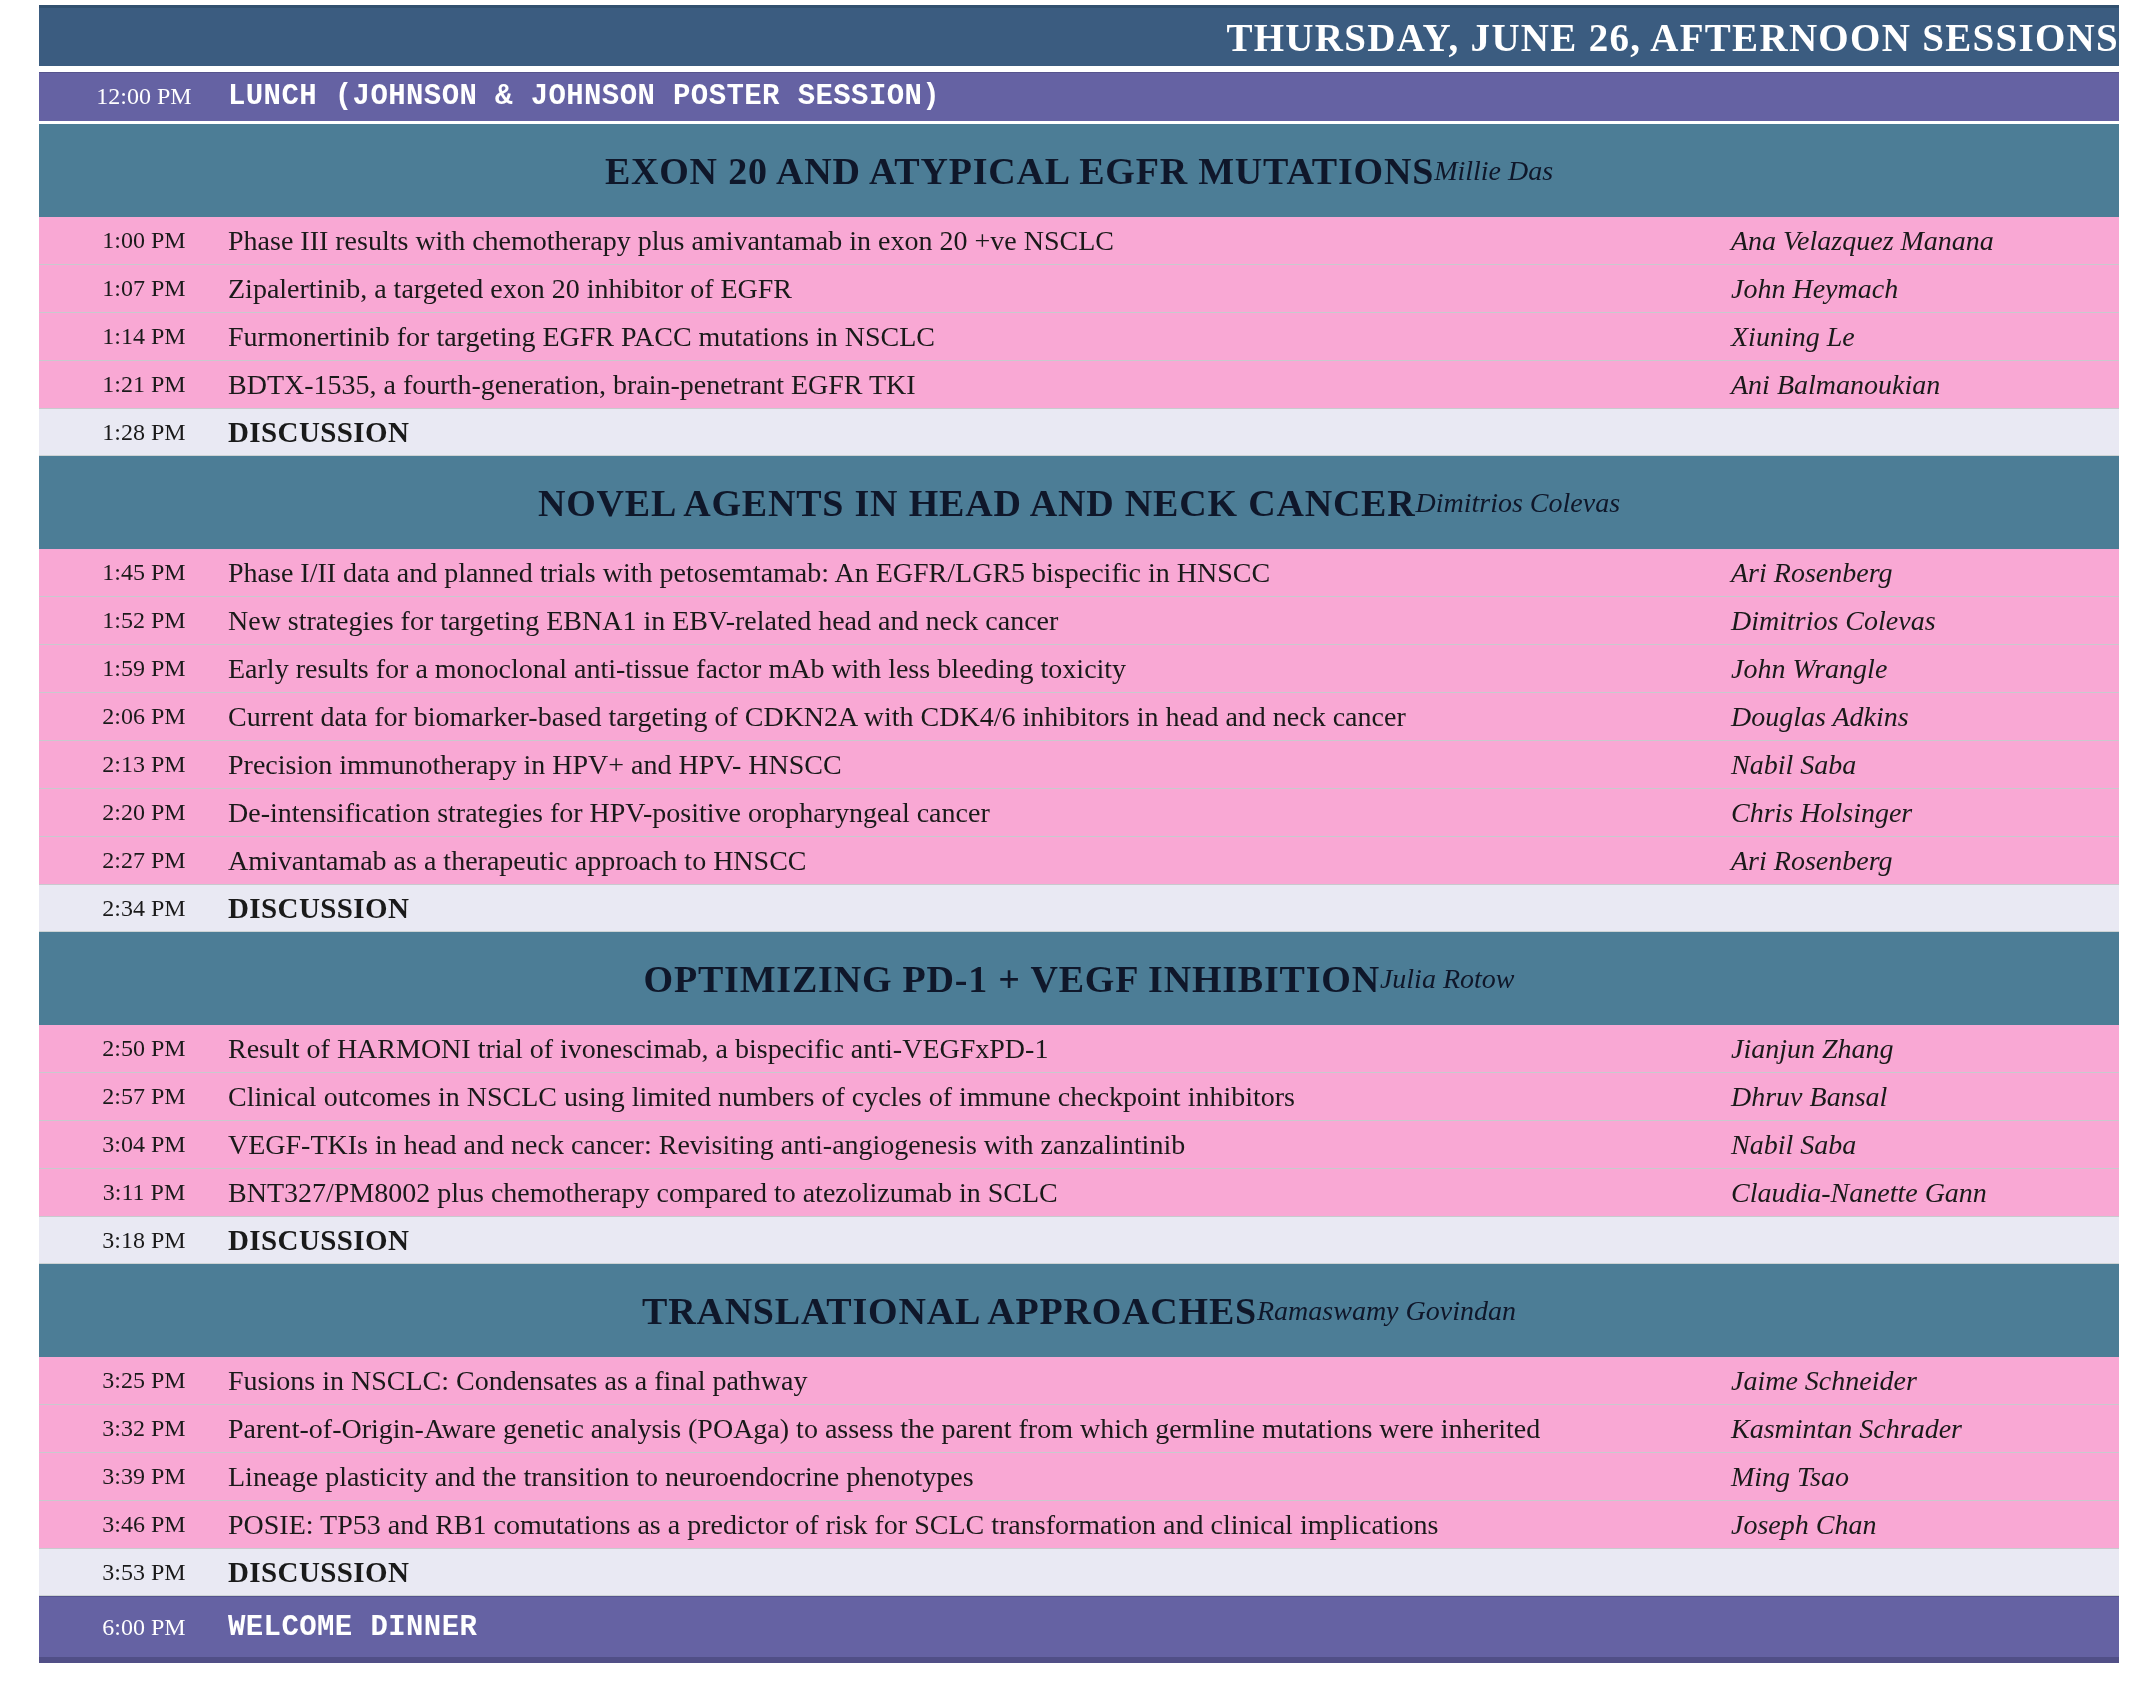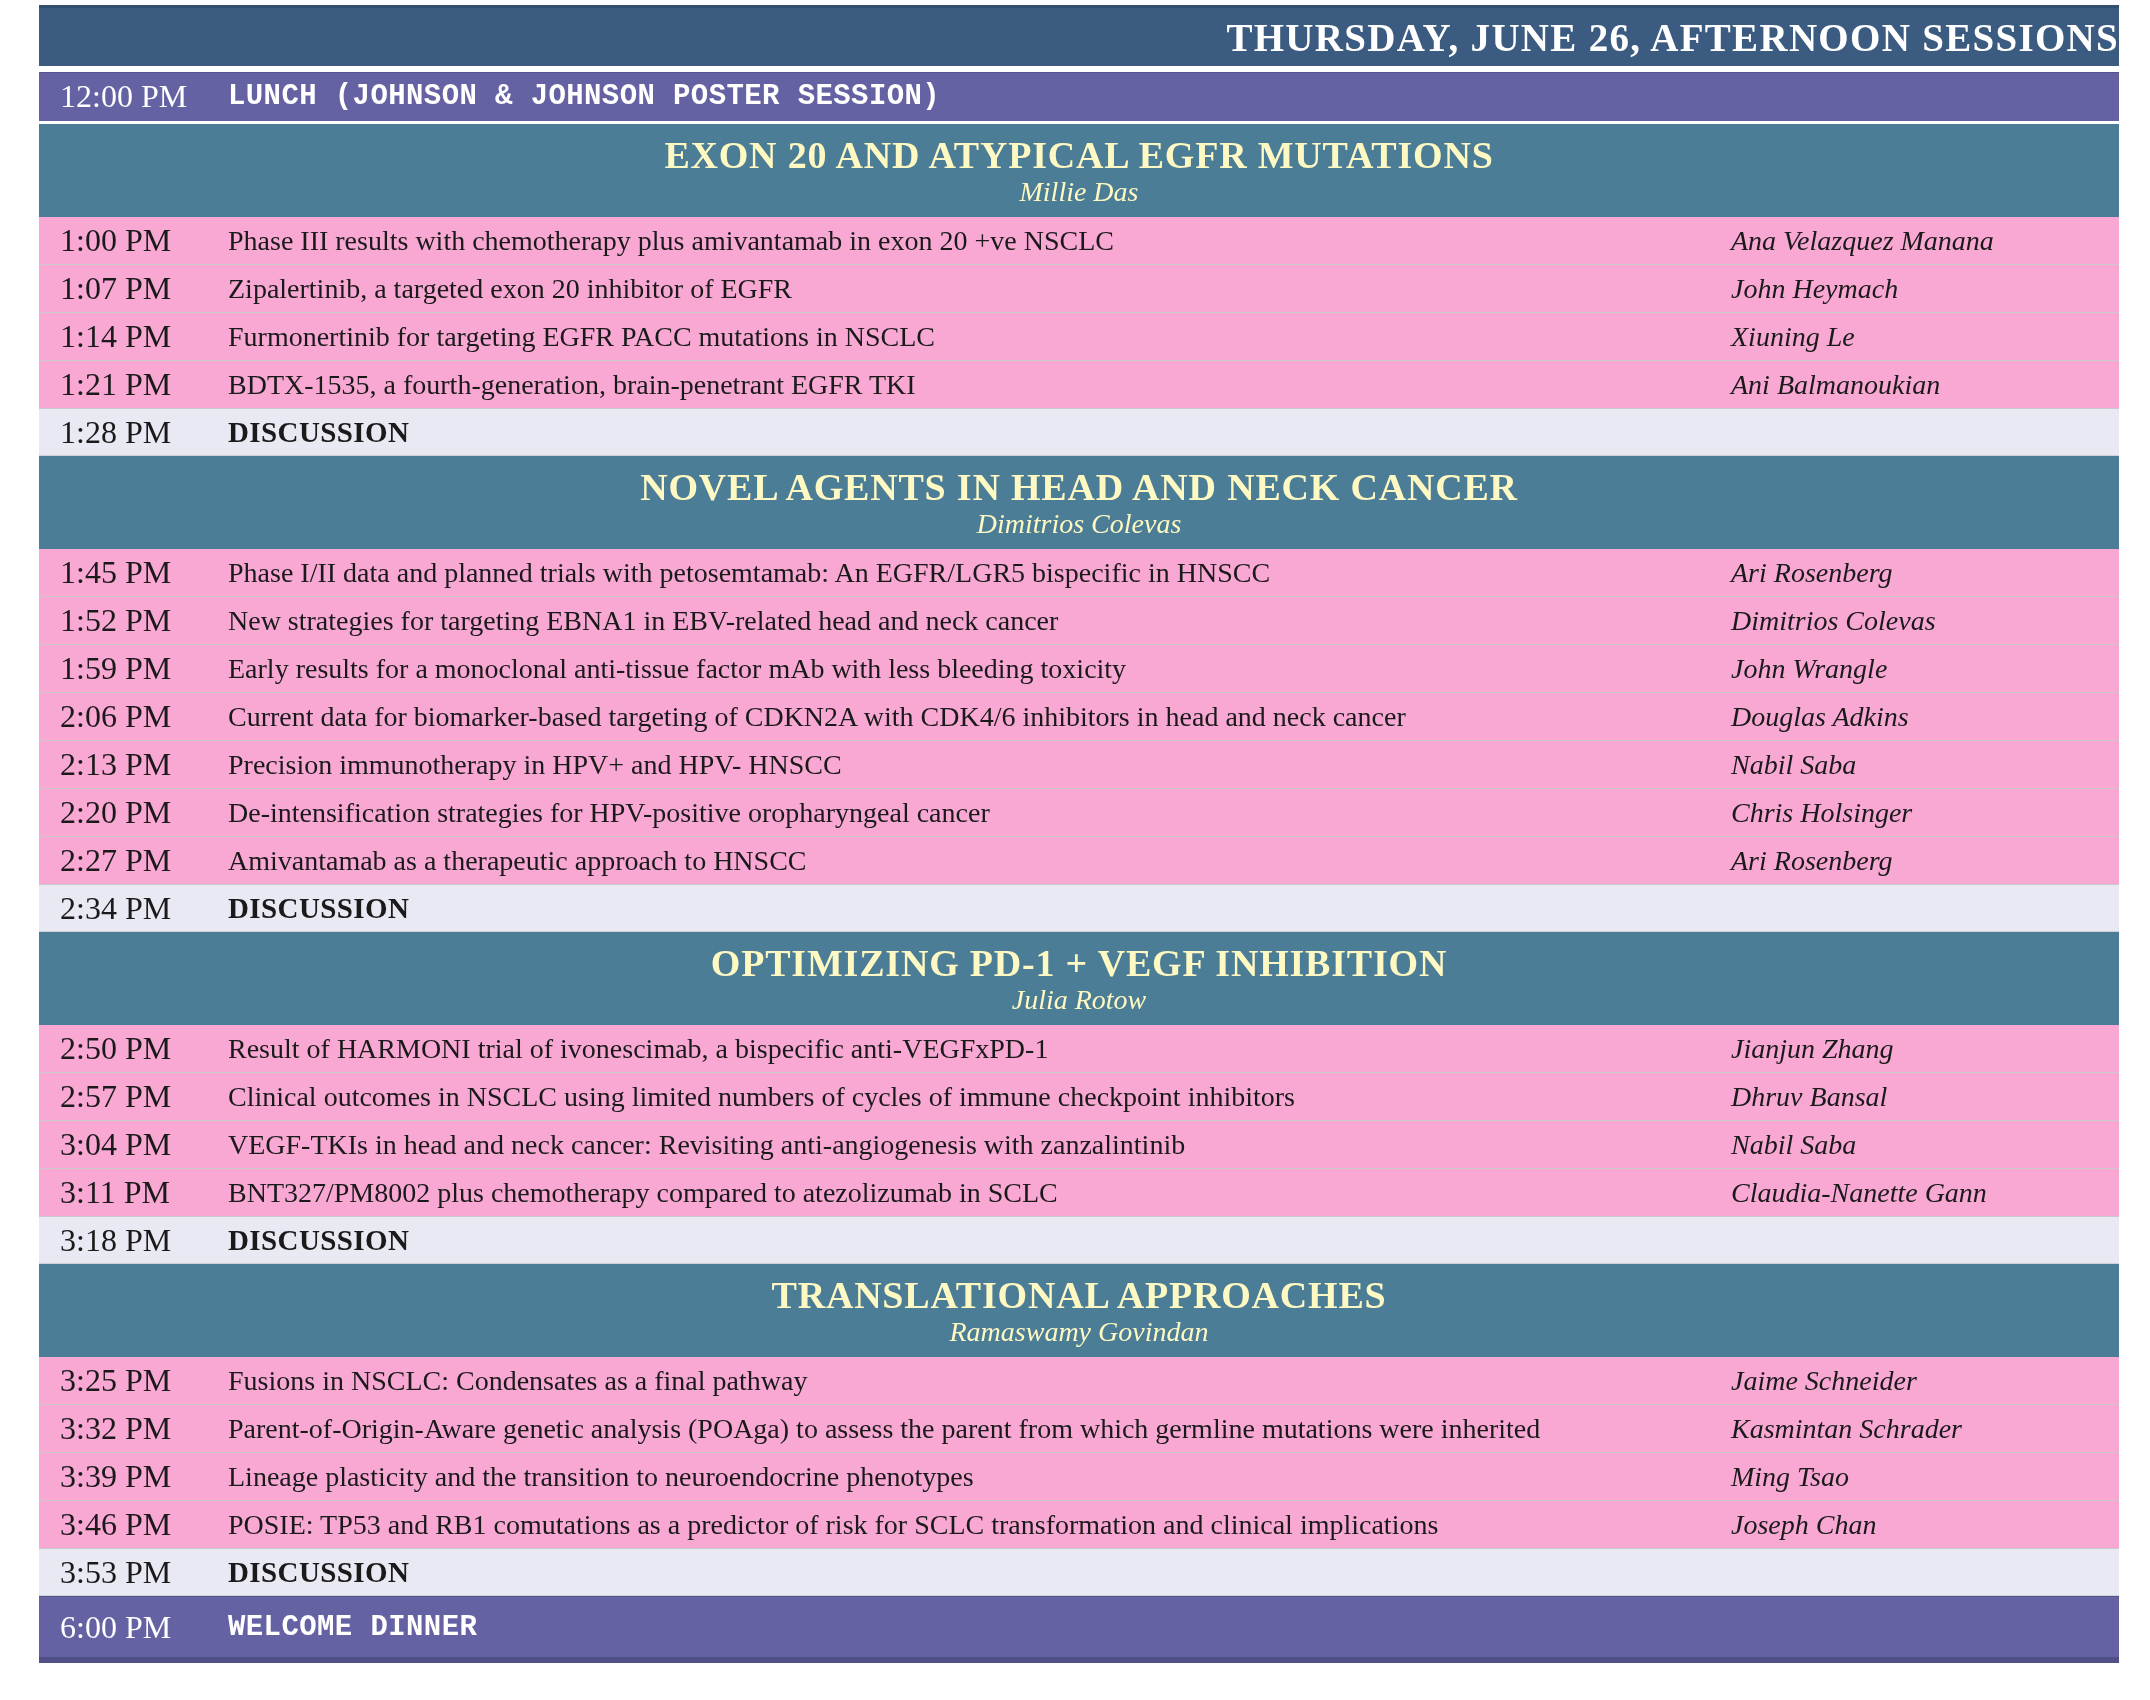--- a/index.html
+++ b/index.html
@@ -22,28 +22,28 @@
     background:#6562A3;height:49px;box-sizing:border-box;border-top:1.7px solid #55538D;
     display:flex;align-items:center;color:#fff;
   }
   .event-row.lunch{margin-bottom:3.4px;}
   .event-row.dinner{height:67px;border-bottom:6.7px solid #514F87;}
   .event-label{font-weight:bold;font-size:29px;letter-spacing:0.4px;font-family:Liberation Mono, monospace;}
 
   
   .session-header{
     background:#4C7D96;height:93px;box-sizing:border-box;
-    display:flex;flex-direction:column;align-items:center;justify-content:center;
-    text-align:center;color:#fef9c3;
+    display:flex;flex-direction:row;align-items:center;justify-content:center;
+    text-align:center;color:#0f172a;
   }
   .session-title{font-weight:bold;font-size:38px;letter-spacing:0.8px;line-height:1.12;}
   .session-chair{font-style:italic;font-size:28px;line-height:1.12;}
 
   
-  .time-cell{flex:none;width:189px;padding-left:21px;box-sizing:border-box;font-size:32px;}
+  .time-cell{flex:none;width:189px;padding-left:21px;box-sizing:border-box;font-size:24px;text-align:center;}
 
   
   .talk{
     display:flex;align-items:flex-start;background:#f9a8d4;
     border-bottom:1.7px solid #C9C9CE;padding:8.4px 0;min-height:48px;box-sizing:border-box;
   }
   .talk .time-cell{line-height:29.5px;}
   .talk-title{flex:1;font-size:28px;line-height:29.5px;padding-right:17px;}
   .talk-speaker{flex:none;width:388px;font-style:italic;font-size:28px;line-height:29.5px;}
 

